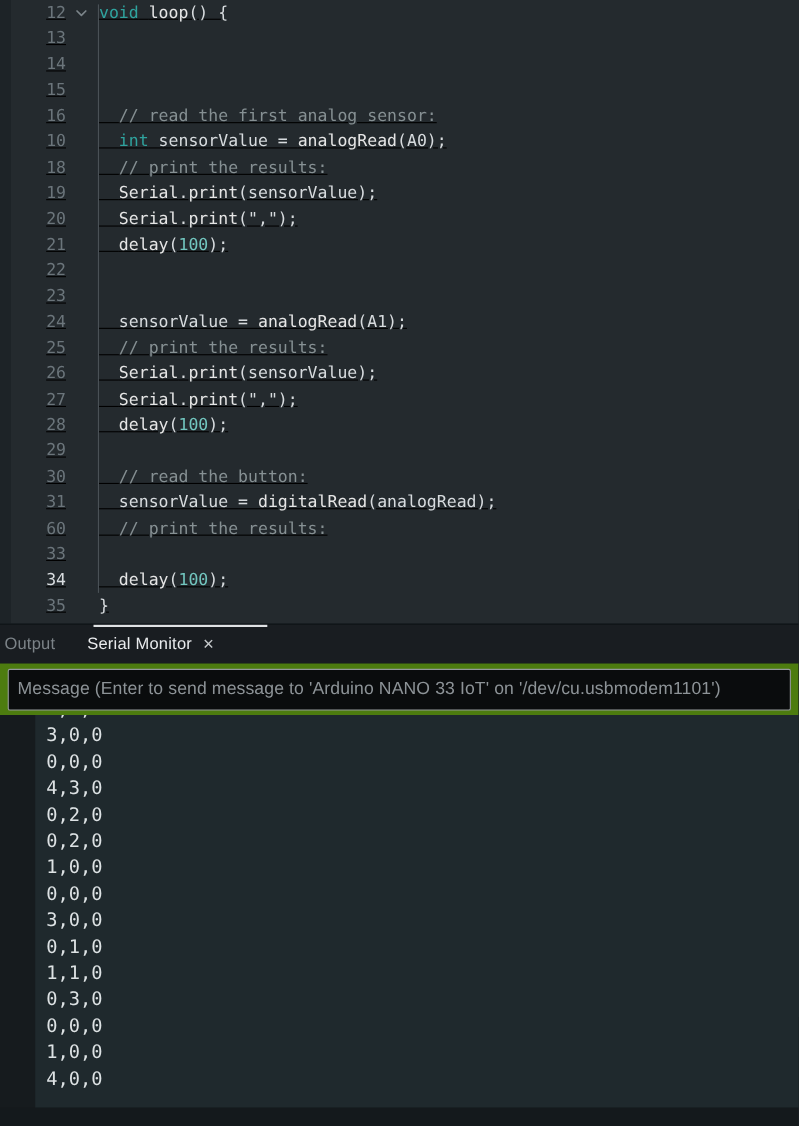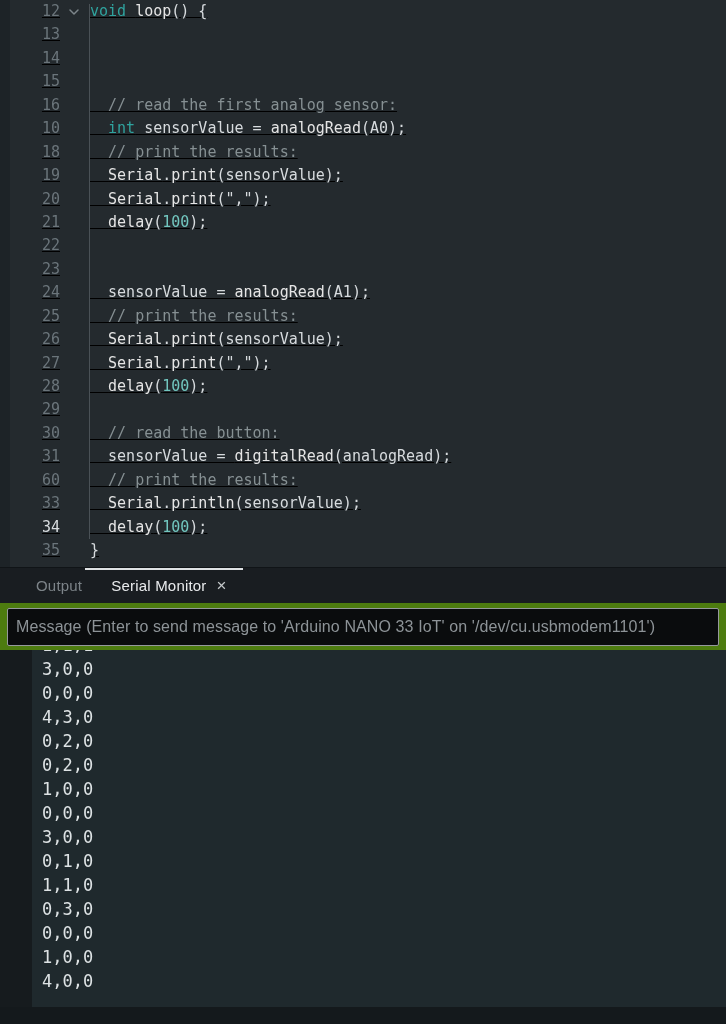--- a/index.html
+++ b/index.html
@@ -66,21 +66,21 @@
   .active-tab-indicator {
     position: absolute; top: 0; left: 85px;
     width: 158px; height: 2px;
     background: #dfe2e4;
   }
   .tab {
     font-size: 15px; letter-spacing: 0.2px;
     display: flex; align-items: center;
     cursor: default;
   }
-  .tab-output { margin-left: 36px; color: #7c8388; }
+  .tab-output { margin-left: 4px; color: #7c8388; }
   .tab-serial { margin-left: 29px; color: #e9ebed; text-align: right; }
   .tab-close {
     margin-left: 10px;
     color: #c6cacc; font-size: 17px; line-height: 1;
   }
 
   
   .input-wrap {
     width: 726px; height: 47px;
     background: #4d7c0f;
@@ -232,21 +232,20 @@
         <div class="code-text"><span class="tok-def">  sensorValue = </span><span class="tok-fn">digitalRead</span><span class="tok-def">(analogRead);</span></div>
       </div>
       <div class="code-row">
         <div class="gutter-num">60</div>
         <div class="fold-cell"></div>
         <div class="code-text"><span class="tok-def">  </span><span class="tok-com">// print the results:</span></div>
       </div>
       <div class="code-row">
         <div class="gutter-num">33</div>
         <div class="fold-cell"></div>
-        <div class="code-text"><span class="tok-def">  </span><span class="tok-fn">Serial</span><span class="tok-def">.</span><span class="tok-fn">println</span><span class="tok-def">(sensorValue);</span></div>
       </div>
       <div class="code-row">
         <div class="gutter-num active">34</div>
         <div class="fold-cell"></div>
         <div class="code-text"><span class="tok-def">  </span><span class="tok-fn">delay</span><span class="tok-def">(</span><span class="tok-num">100</span><span class="tok-def">);</span></div>
       </div>
       <div class="code-row">
         <div class="gutter-num">35</div>
         <div class="fold-cell"></div>
         <div class="code-text"><span class="tok-def">}</span></div>

